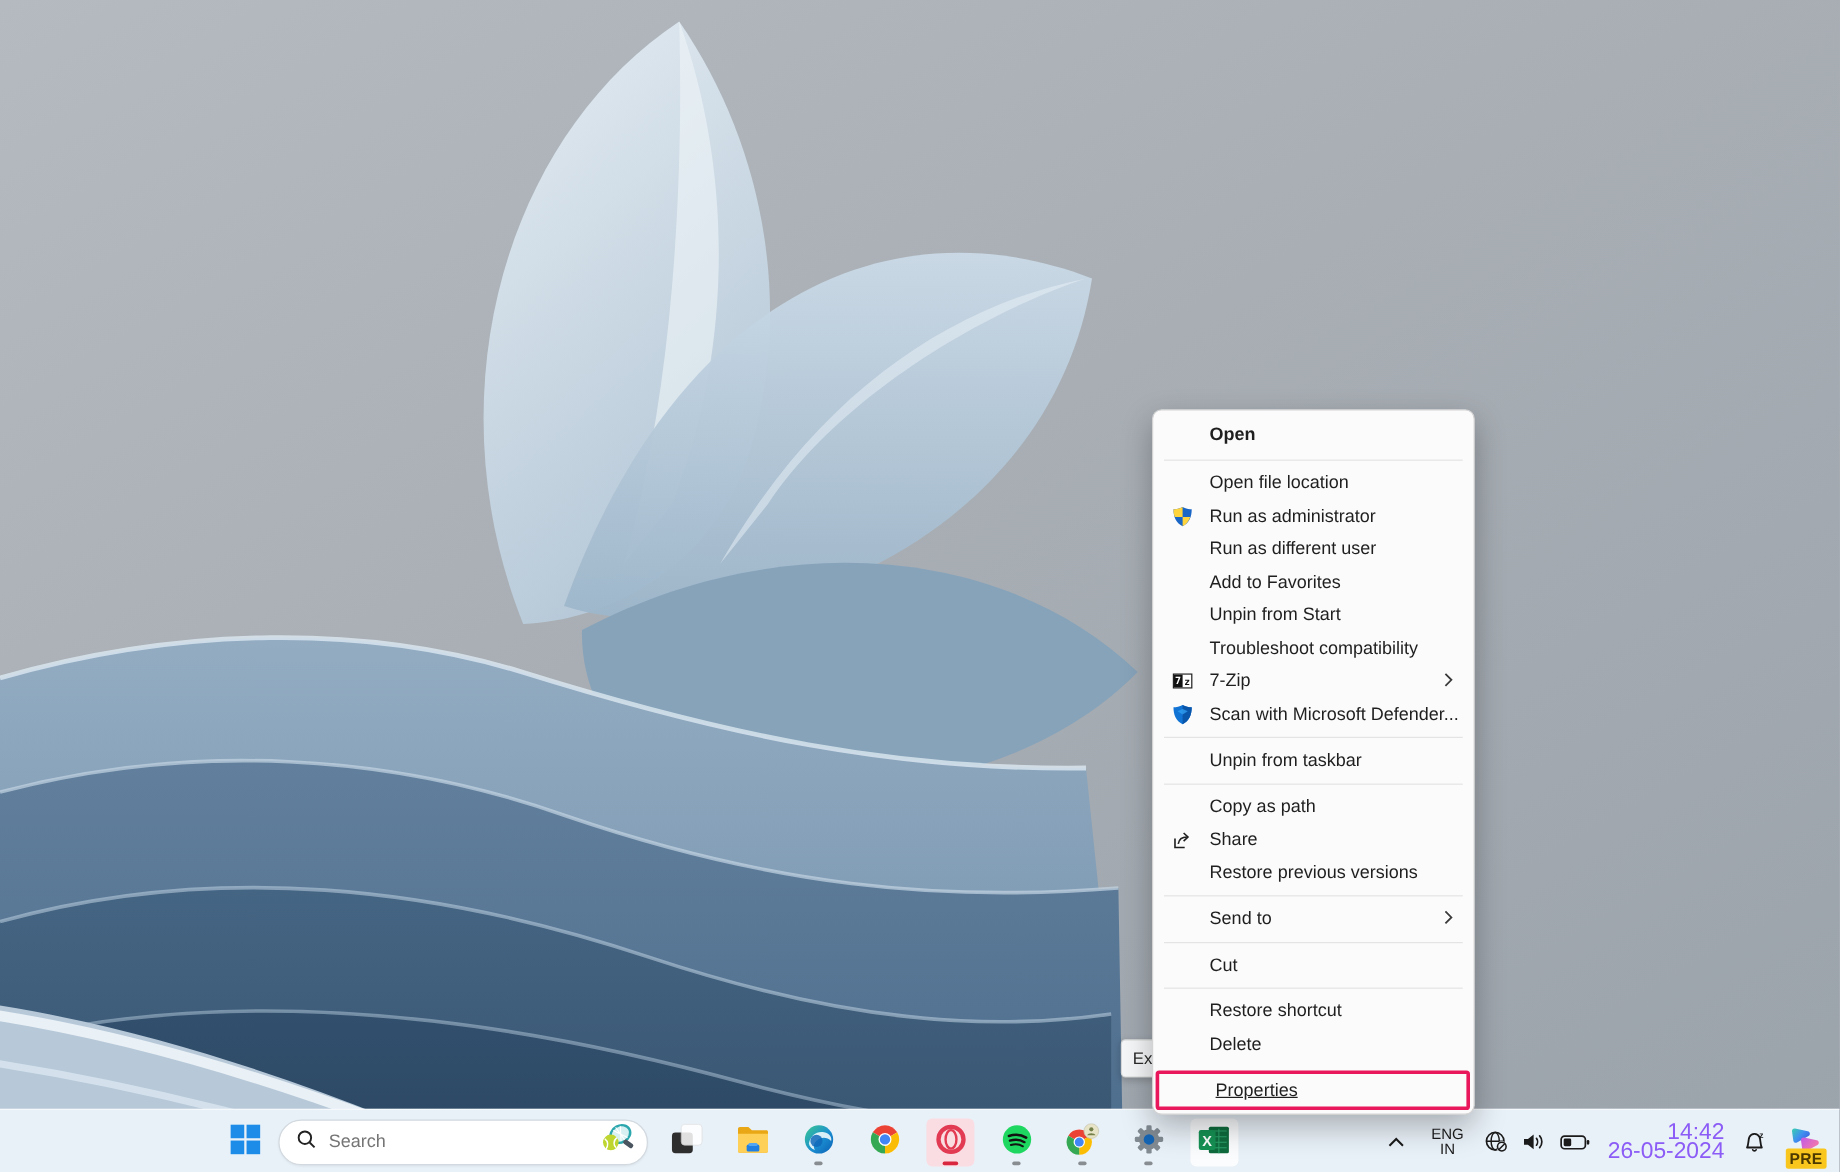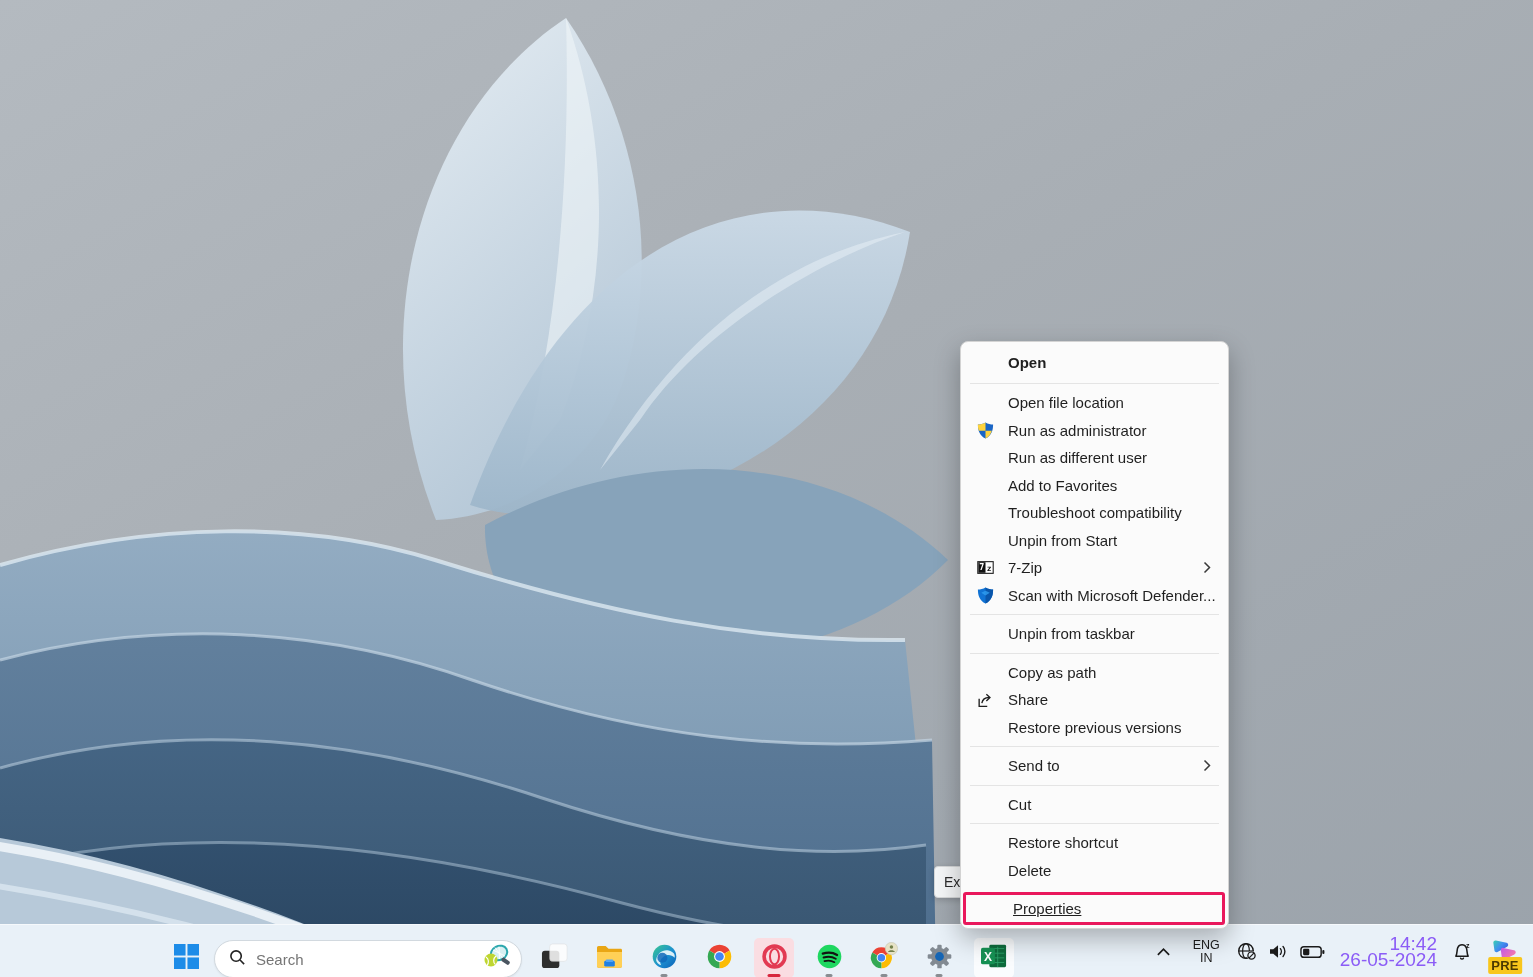--- a/index.html
+++ b/index.html
@@ -132,25 +132,25 @@
 
   <div class="ctx-item">
     <span>Run as different user</span>
   </div>
 
   <div class="ctx-item">
     <span>Add to Favorites</span>
   </div>
 
   <div class="ctx-item">
+    <span>Unpin from Start</span>
+  </div>
+
+  <div class="ctx-item">
     <span>Troubleshoot compatibility</span>
-  </div>
-
-  <div class="ctx-item">
-    <span>Unpin from Start</span>
   </div>
 
   <div class="ctx-item">
     <span class="mi-ico">
       <svg viewBox="0 0 18 14" width="17" height="13">
         <rect x="0.7" y="0.7" width="16.6" height="12.6" fill="#ffffff" stroke="#222" stroke-width="1.2"></rect>
         <rect x="1.3" y="1.3" width="7.7" height="11.4" fill="#111"></rect>
         <text x="5" y="10" font-size="9" font-family="DejaVu Sans Mono, monospace" fill="#fff" text-anchor="middle" font-weight="bold">7</text>
         <text x="13" y="10.5" font-size="8.5" font-family="DejaVu Sans Mono, monospace" fill="#111" text-anchor="middle" font-weight="bold">z</text>
       </svg>
@@ -226,21 +226,21 @@
 
   <div class="hl-box">
     <div class="ctx-item">
       <span>Properties</span>
     </div>
   </div>
 </div>
 
 <div class="taskbar">
 
-  <div class="tb-abs" style="left:166px;align-items:flex-end;">
+  <div class="tb-abs" style="left:184px;">
 
     <div class="tb-btn">
       <span>
         <svg viewBox="0 0 26 26" width="25" height="25">
           <rect x="0" y="0" width="12" height="12" fill="#1d8ce8"></rect>
           <rect x="14" y="0" width="12" height="12" fill="#1d8ce8"></rect>
           <rect x="0" y="14" width="12" height="12" fill="#1d8ce8"></rect>
           <rect x="14" y="14" width="12" height="12" fill="#1d8ce8"></rect>
         </svg>
       </span>

